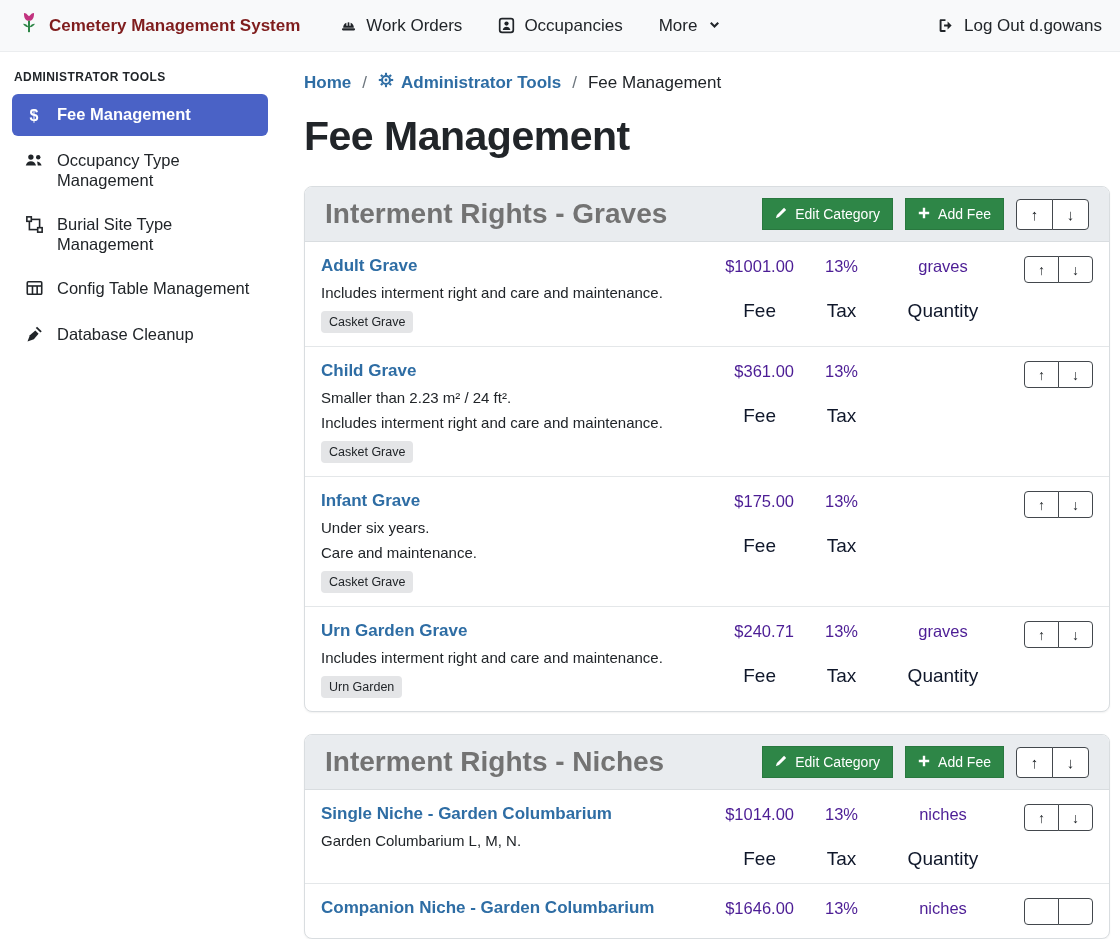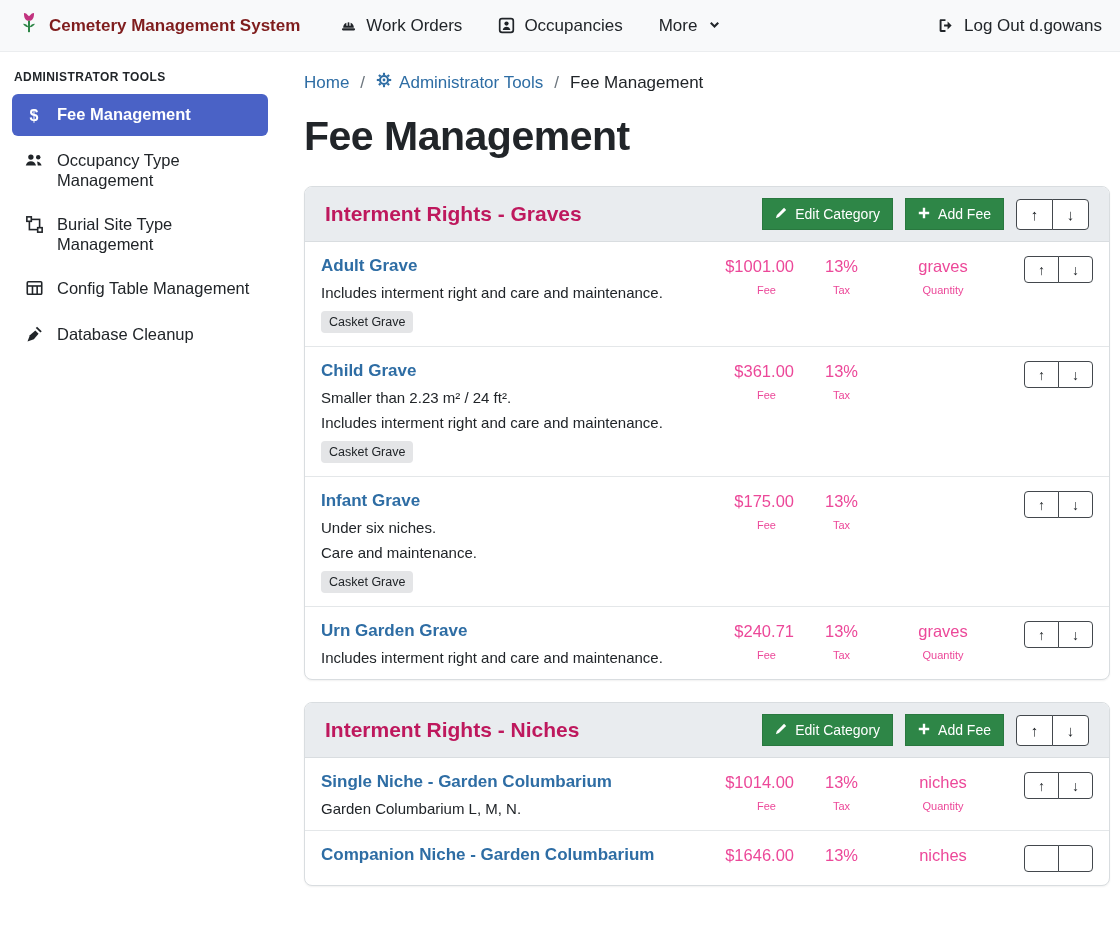--- a/index.html
+++ b/index.html
@@ -34,21 +34,21 @@
   }
   .side-item .sicon { width: 20px; flex: none; text-align: center; margin-top: 2px; color: #212529; }
   .side-item.active { background: #4a62c6; color: #fff; font-weight: 600; }
   .side-item.active .sicon { color: #fff; }
   .dollar-glyph { font-weight: 700; font-size: 16px; }
 
   .main { flex: 1; padding: 12px 10px 0 24px; min-width: 0; }
 
   
   .breadcrumb { display: flex; align-items: center; gap: 11px; font-size: 17px; margin: 8px 0 20px 0; }
-  .breadcrumb a { color: #2e6da4; text-decoration: none; display: flex; align-items: center; gap: 7px; cursor: pointer; }
+  .breadcrumb a { color: #2e6da4; text-decoration: none; display: flex; align-items: center; gap: 7px; cursor: pointer; font-weight: bold; }
   .bc-sep { color: #6c757d; }
   .bc-current { color: #212529; }
 
   
   .page-header { display: flex; align-items: center; justify-content: space-between; margin: 0 0 26px 0; }
   .page-title { font-size: 41px; font-weight: 600; margin: 0; color: #212529; letter-spacing: -0.5px; }
 
   .btn-green {
     background: #2e8647; color: #fff; border: 1px solid #29783f; border-radius: 0;
     display: inline-flex; align-items: center; gap: 8px; cursor: pointer;
@@ -59,21 +59,21 @@
 
   
   .card {
     border: 1px solid #d9dde0; border-radius: 8px; margin-bottom: 22px;
     box-shadow: 0 1px 2px rgba(0,0,0,.06); overflow: hidden; background: #fff;
   }
   .card-header {
     background: #e9ecef; border-bottom: 1px solid #d9dde0;
     display: flex; align-items: center; padding: 11px 20px; gap: 12px;
   }
-  .card-title { font-size: 21px; font-weight: 600; color: #be185d; }
+  .card-title { font-size: 28px; font-weight: 600; color: #737373; }
   .header-actions { margin-left: auto; display: flex; align-items: center; gap: 12px; }
 
   .btn-group { display: inline-flex; }
   .btn-updown {
     width: 37px; height: 31px; background: #fff; border: 1px solid #43484d; color: #212529;
     display: inline-flex; align-items: center; justify-content: center; font-size: 15px;
     cursor: pointer; padding: 0; font-family: "Liberation Sans", sans-serif;
   }
   .btn-group .btn-updown:first-child { border-radius: 4px 0 0 4px; }
   .btn-group .btn-updown:last-child { border-radius: 0 4px 4px 0; margin-left: -1px; }
@@ -87,22 +87,22 @@
   .fee-desc { margin: 8px 0 0 0; font-size: 15px; color: #212529; }
   .badge {
     display: inline-block; margin-top: 10px; background: #e4e5e7; color: #212529;
     font-size: 12.5px; padding: 4px 8px; border-radius: 4px;
   }
   .fee-col { flex: none; text-align: center; padding-top: 1px; }
   .col-amount { width: 120px; text-align: right; }
   .col-amount .lbl { padding-right: 18px; }
   .col-tax { width: 95px; }
   .col-qty { width: 108px; }
-  .val { font-size: 16.5px; color: #ec4899; }
-  .lbl { font-size: 11px; color: #ec4899; margin-top: 8px; }
+  .val { font-size: 16.5px; color: #4c1d95; }
+  .lbl { font-size: 19px; color: #0f172a; margin-top: 24px; }
   .row-actions { width: 96px; flex: none; display: flex; justify-content: flex-end; }
 </style>
 </head>
 <body>
 
 <header class="navbar">
   <a class="brand">
     <span>
       <svg width="22" height="24" viewBox="0 0 24 26">
         <path d="M6.5 2c0 5 1.2 8.5 5.5 8.5S17.5 7 17.5 2c-2.2 0-3.3 1.3-5.5 3.6C9.8 3.3 8.7 2 6.5 2z" fill="#c2337f"></path>
@@ -329,21 +329,21 @@
             <button class="btn-updown btn-arrow">
                 <span>↓</span>
               </button>
           </div>
         </div>
       </div>
 
       <div class="fee-row">
         <div class="fee-info">
           <a class="fee-name">Infant Grave</a>
-          <p class="fee-desc">Under six niches.</p>
+          <p class="fee-desc">Under six years.</p>
           <p class="fee-desc">Care and maintenance.</p>
           <div><span class="badge">Casket Grave</span></div>
         </div>
         <div class="fee-col col-amount">
           <div class="val">$175.00</div>
           <div class="lbl">Fee</div>
         </div>
         <div class="fee-col col-tax">
           <div class="val">13%</div>
           <div class="lbl">Tax</div>
@@ -362,20 +362,21 @@
               </button>
           </div>
         </div>
       </div>
 
       <div class="fee-row">
         <div class="fee-info">
           <a class="fee-name">Urn Garden Grave</a>
           <p class="fee-desc">Includes interment right and care and maintenance.</p>
           
+          <div><span class="badge">Urn Garden</span></div>
         </div>
         <div class="fee-col col-amount">
           <div class="val">$240.71</div>
           <div class="lbl">Fee</div>
         </div>
         <div class="fee-col col-tax">
           <div class="val">13%</div>
           <div class="lbl">Tax</div>
         </div>
         <div class="fee-col col-qty">

